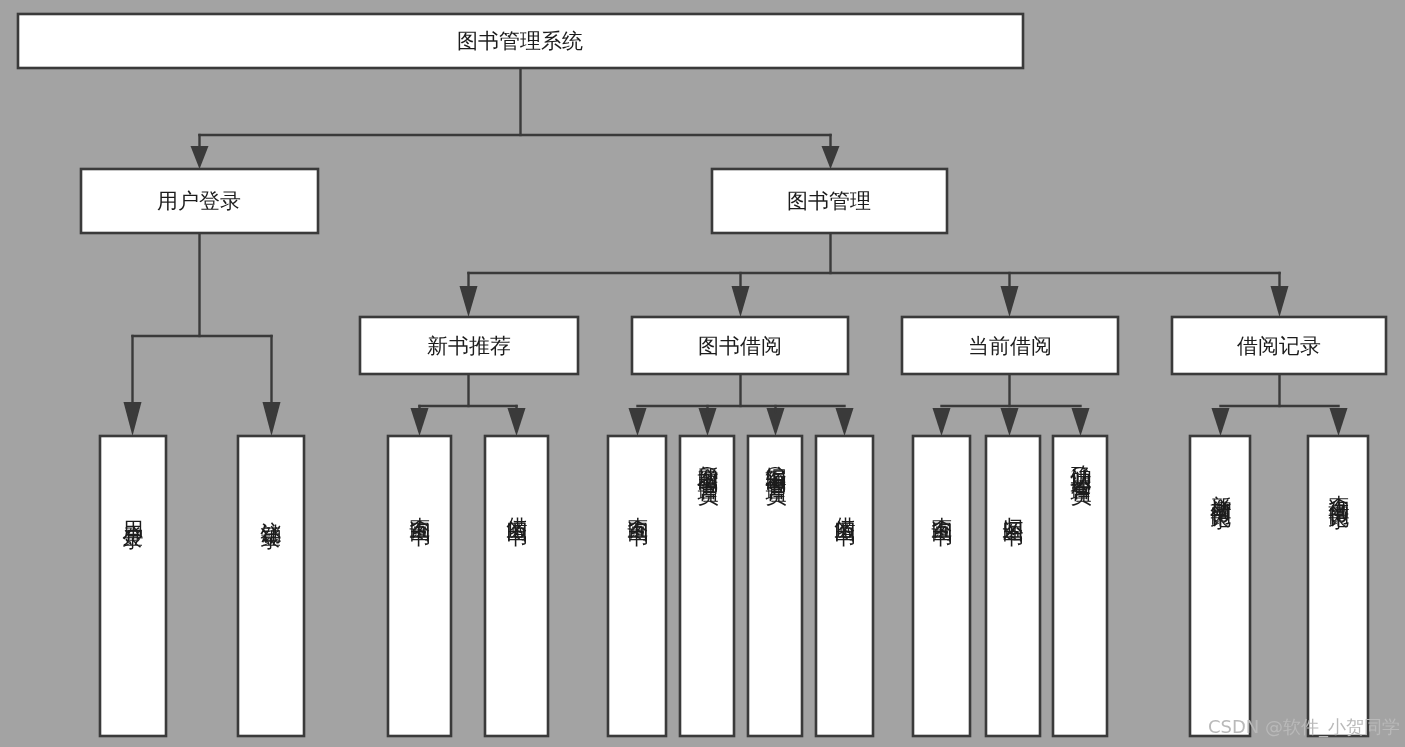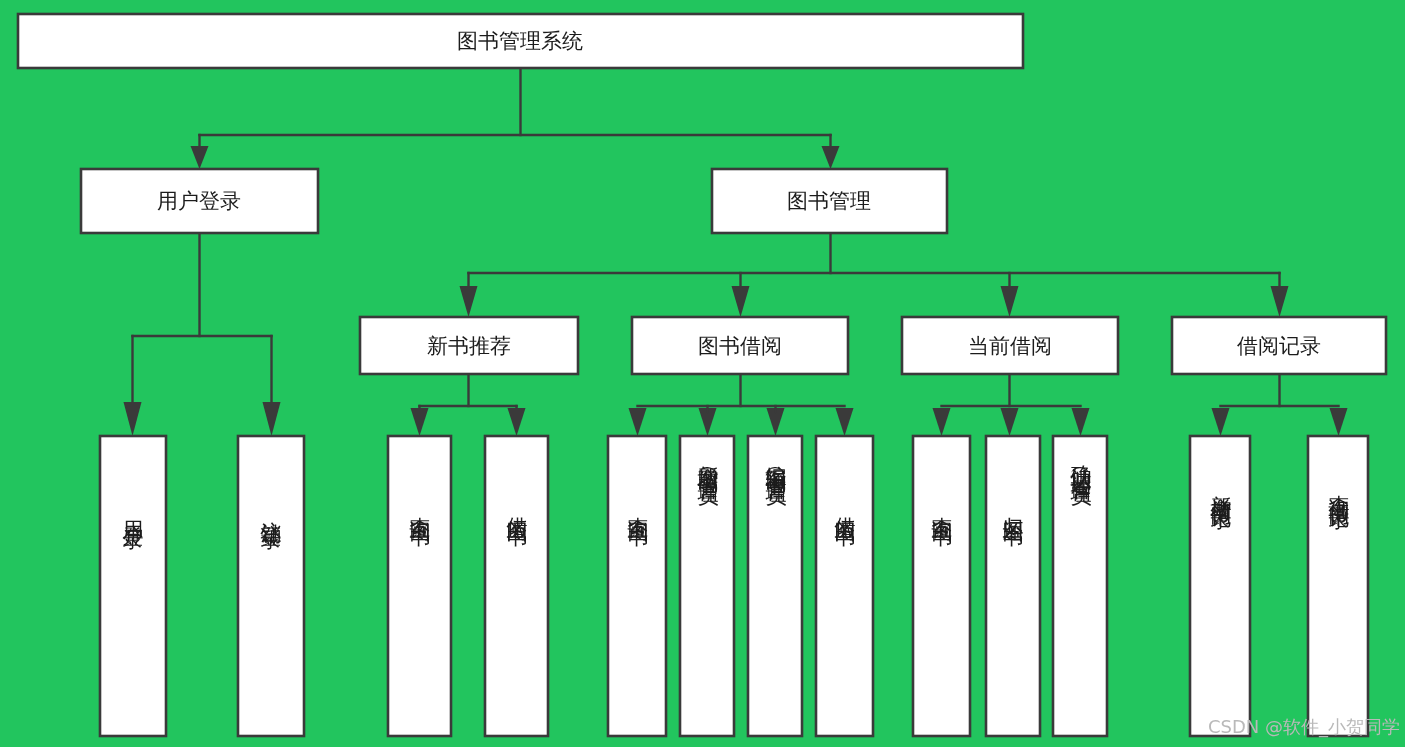--- a/index.html
+++ b/index.html
@@ -8,21 +8,21 @@
     padding: 0;
     background: #ffffff;
   }
   body {
     font-family: "DejaVu Sans", "Liberation Sans", sans-serif;
   }
   #diagram-root {
     position: relative;
     width: 1405px;
     height: 747px;
-    background: #22c55e;
+    background: #a3a3a3;
     overflow: hidden;
   }
   svg#flow-svg {
     position: absolute;
     left: 0;
     top: 0;
     width: 1405px;
     height: 747px;
   }
   .node-box {

